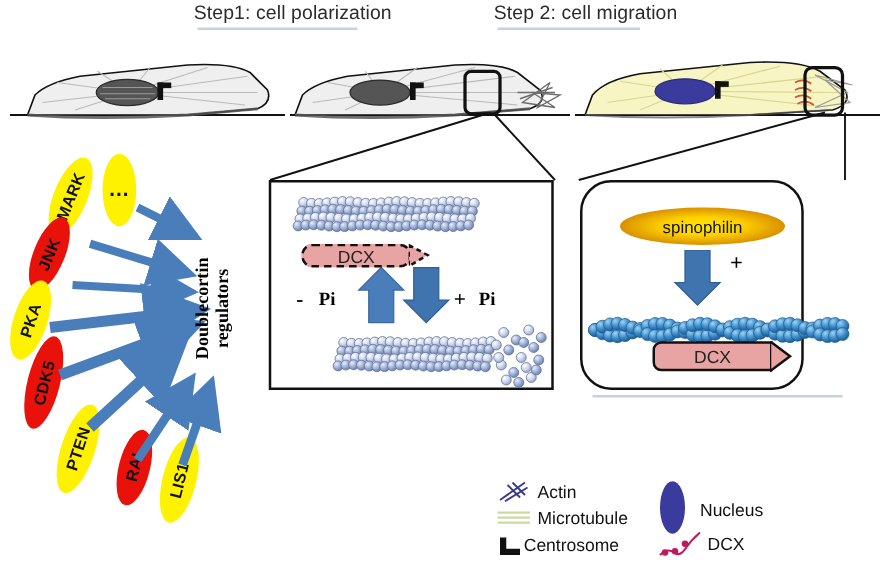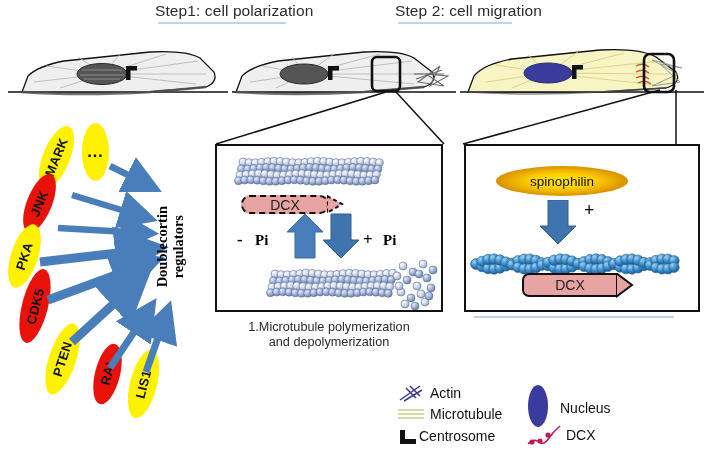--- a/index.html
+++ b/index.html
@@ -440,26 +440,22 @@
       <path d="M0,1 L15,9 L0,18 Z" fill="#e8a3a3" stroke="#111" stroke-width="2" stroke-dasharray="4 3"></path>
     </svg>
 
     <div class="abs sign" style="left:20px;top:84px;">-</div>
     <div class="abs pi" style="left:38px;top:86px;">Pi</div>
     <div class="abs sign" style="left:146px;top:84px;">+</div>
     <div class="abs pi" style="left:166px;top:86px;">Pi</div>
   </div>
 
   <div class="abs cap-rule" style="left:228px;top:316px;width:0px;"></div>
-  <div class="abs caption" style="left:218px;top:320px;width:222px;">
-    <div>1.Microtubule polymerization</div>
-    <div>and depolymerization</div>
-  </div>
-
-  <div class="abs panel" style="left:464px;top:144px;width:236px;height:168px;">
+
+  <div class="abs panel" style="left:464px;top:144px;width:179px;height:168px;border-radius:25px;">
 
     <div class="abs spino" style="left:30px;top:20px;width:132px;height:30px;">
       <span>spinophilin</span>
     </div>
 
     <svg class="abs" style="left:72px;top:54px;" width="48" height="48">
       <path d="M10,0 L10,26 L2,26 L20,44 L38,26 L30,26 L30,0 Z" fill="#3f74ae" stroke="#335f91" stroke-width="1"></path>
     </svg>
     <div class="abs plus-big" style="left:118px;top:54px;">+</div>
 

